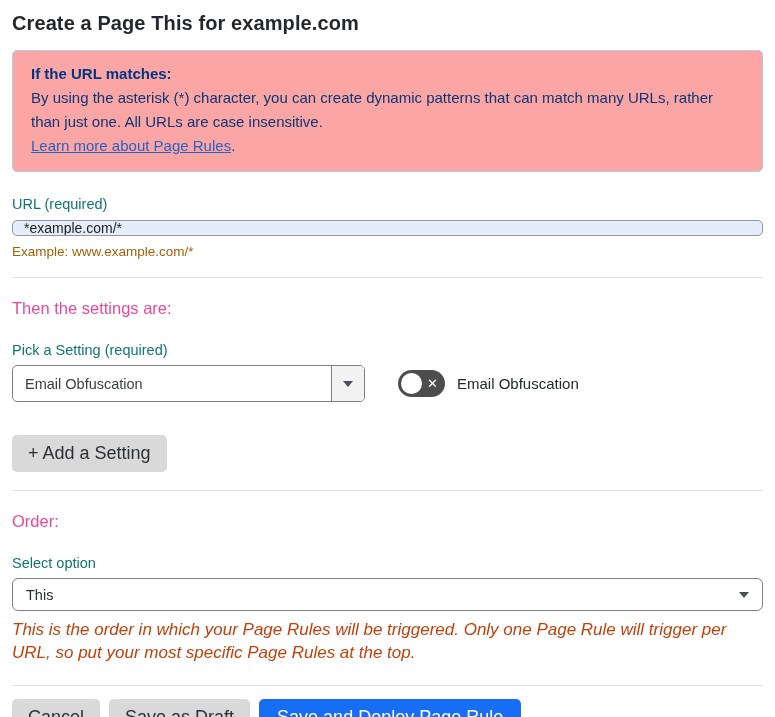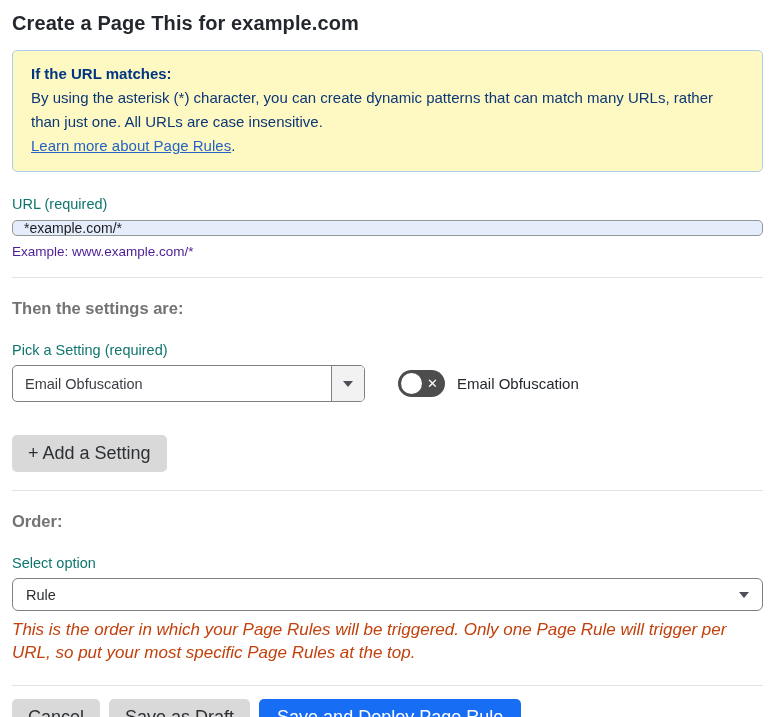--- a/index.html
+++ b/index.html
@@ -17,21 +17,21 @@
   h1.page-title {
     font-size: 20px;
     font-weight: 700;
     color: #24282e;
     letter-spacing: 0.1px;
     margin-top: 2px;
   }
   
   .info-box {
     margin-top: 15px;
-    background: #fef9c3;
+    background: #fca5a5;
     border: 1px solid #aecde8;
     border-radius: 5px;
     padding: 11px 18px 13px 18px;
     font-size: 15px;
     line-height: 24px;
     color: #003682;
   }
   .info-box .info-heading {
     font-weight: 700;
     font-size: 15px;
@@ -61,32 +61,32 @@
     border-radius: 5px;
     padding: 0 11px;
     font-family: "Liberation Sans", sans-serif;
     font-size: 14px;
     color: #1b1e22;
     outline: none;
   }
   .field-helper {
     margin-top: 7px;
     font-size: 13.5px;
-    color: #4c1d95;
+    color: #a16207;
   }
   .divider {
     border: none;
     border-top: 1px solid #e2e2e2;
     margin-top: 18px;
   }
 
   h2.section-heading {
     font-size: 16.5px;
-    font-weight: 700;
-    color: #737373;
+    font-weight: 400;
+    color: #ec4899;
     margin-top: 21px;
   }
 
   
   .setting-row {
     display: flex;
     align-items: center;
     margin-top: 6px;
   }
   .select-box {
@@ -253,21 +253,21 @@
   </div>
 
   <button class="btn btn-add-setting">+ Add a Setting</button>
 
   <hr class="divider">
 
   <h2 class="section-heading">Order:</h2>
 
   <label class="field-label">Select option</label>
   <div class="order-select">
-    <span class="order-value">Rule</span>
+    <span class="order-value">This</span>
     <span class="caret-down"></span>
   </div>
   <div class="order-helper">This is the order in which your Page Rules will be triggered. Only one Page Rule will trigger per URL, so put your most specific Page Rules at the top.</div>
 
   <hr class="divider footer-divider">
 
   <div class="footer-actions">
     <button class="btn">Cancel</button>
     <button class="btn">Save as Draft</button>
     <button class="btn btn-primary">Save and Deploy Page Rule</button>

